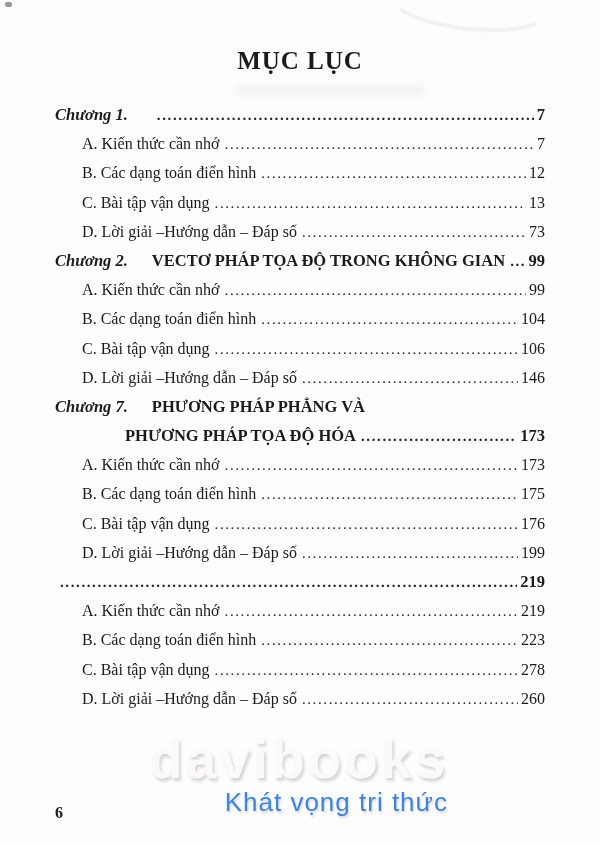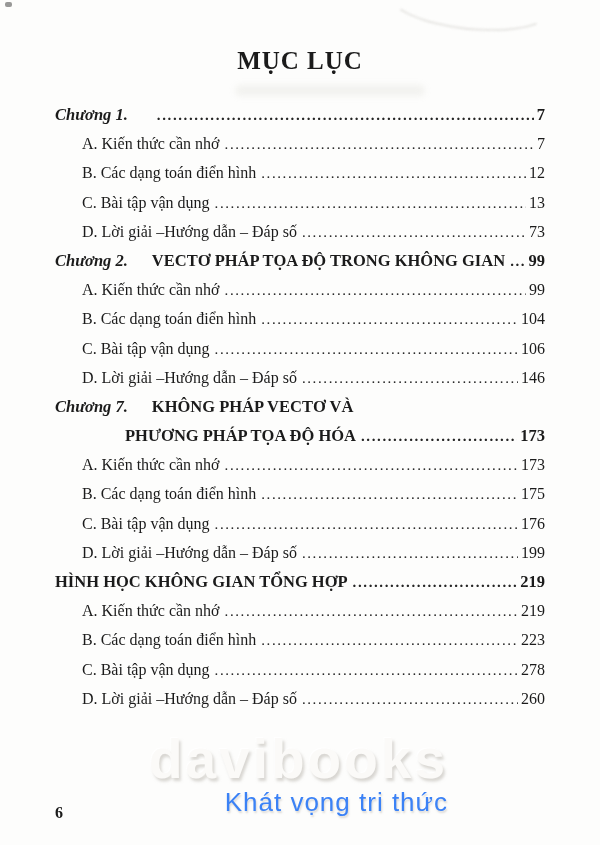--- a/index.html
+++ b/index.html
@@ -182,21 +182,21 @@
     <span class="pg">106</span>
   </div>
   <div class="row item">
     <span class="it-label">D. Lời giải –Hướng dẫn – Đáp số</span>
     <span class="dots"></span>
     <span class="pg">146</span>
   </div>
 
   <div class="row chapter">
     <span class="ch-label">Chương 7.</span>
-    <span class="ch-title">KHÔNG PHÁP VECTƠ VÀ</span>
+    <span class="ch-title">PHƯƠNG PHÁP PHẲNG VÀ</span>
   </div>
   <div class="row ch3-cont">
     <span class="ch-title">PHƯƠNG PHÁP TỌA ĐỘ HÓA</span>
     <span class="dots"></span>
     <span class="pg">173</span>
   </div>
   <div class="row item">
     <span class="it-label">A. Kiến thức cần nhớ</span>
     <span class="dots"></span>
     <span class="pg">173</span>
@@ -211,21 +211,20 @@
     <span class="dots"></span>
     <span class="pg">176</span>
   </div>
   <div class="row item">
     <span class="it-label">D. Lời giải –Hướng dẫn – Đáp số</span>
     <span class="dots"></span>
     <span class="pg">199</span>
   </div>
 
   <div class="row chapter">
-    <span class="ch-title">HÌNH HỌC KHÔNG GIAN TỔNG HỢP</span>
     <span class="dots"></span>
     <span class="pg">219</span>
   </div>
   <div class="row item">
     <span class="it-label">A. Kiến thức cần nhớ</span>
     <span class="dots"></span>
     <span class="pg">219</span>
   </div>
   <div class="row item">
     <span class="it-label">B. Các dạng toán điển hình</span>

